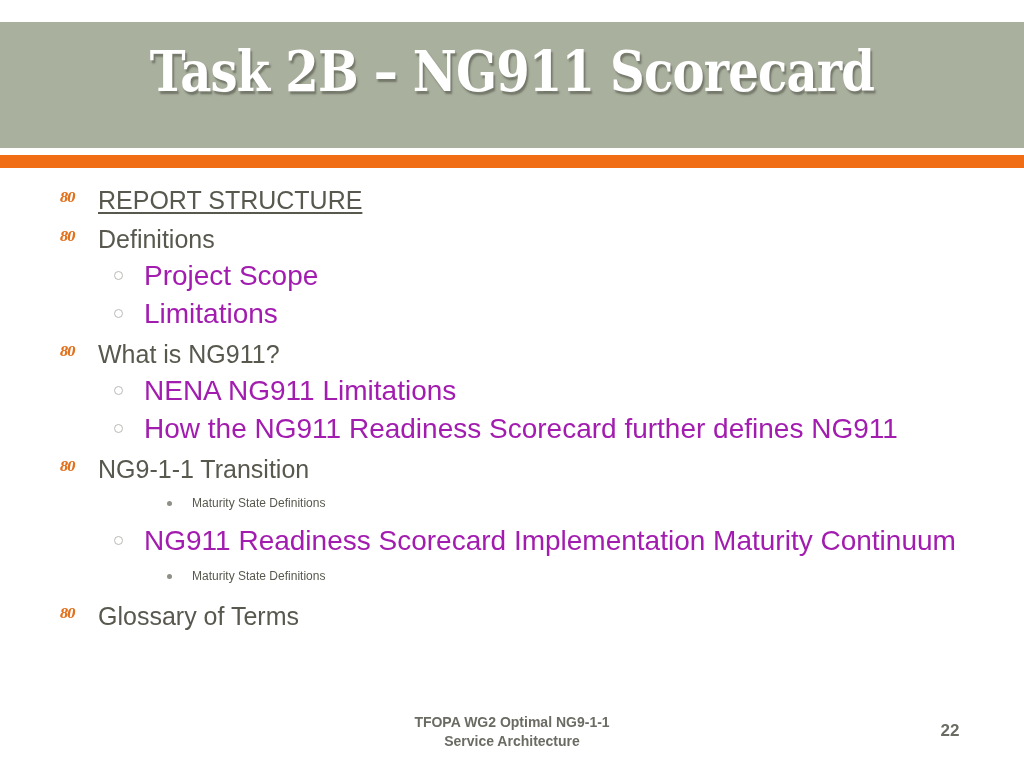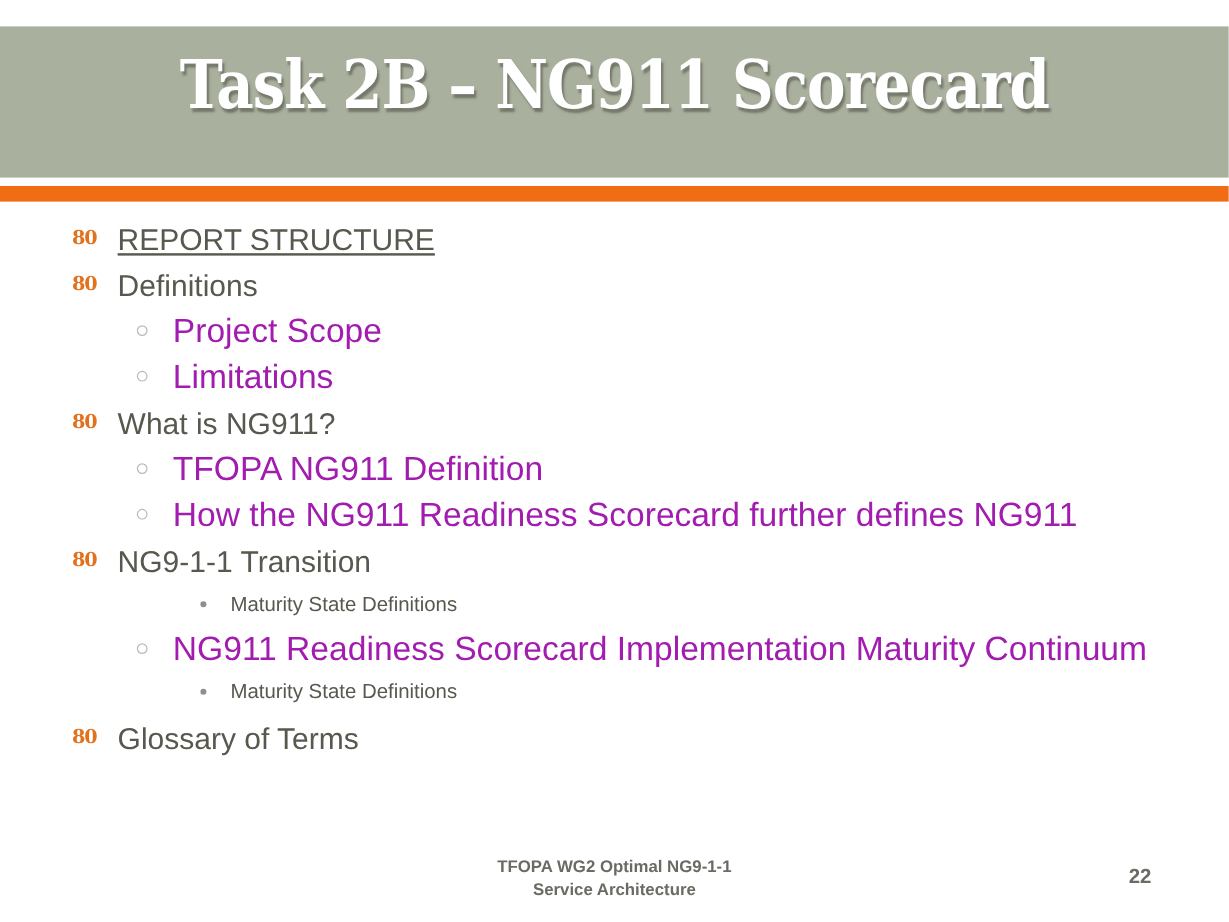--- a/index.html
+++ b/index.html
@@ -79,21 +79,22 @@
   .lvl1 {
     height: 39px;
   }
   .lvl1 .bullet {
     position: absolute;
     left: 60px;
     top: 8px;
     color: #e2711d;
     font-family: "DejaVu Serif", serif;
     font-weight: bold;
-    font-size: 16px;
+    font-style: italic;
+    font-size: 12px;
     line-height: 16px;
     letter-spacing: -1px;
   }
   .lvl1 .txt {
     position: absolute;
     left: 98px;
     top: 0;
     color: #58584f;
     font-size: 25px;
     line-height: 36px;
@@ -138,21 +139,21 @@
     width: 5px;
     height: 5px;
     background: #8f8f88;
     border-radius: 50%;
   }
   .lvl3 .txt {
     position: absolute;
     left: 192px;
     top: 0;
     color: #58584f;
-    font-size: 17px;
+    font-size: 12px;
     line-height: 27px;
   }
 
   
   #footer-note {
     position: absolute;
     left: 312px;
     top: 713px;
     width: 400px;
     text-align: center;
@@ -206,21 +207,21 @@
       <span class="txt">Limitations</span>
     </div>
 
     <div class="row lvl1">
       <span class="bullet">80</span>
       <span class="txt">What is NG911?</span>
     </div>
 
     <div class="row lvl2">
       <span class="bullet"></span>
-      <span class="txt">TFOPA NG911 Definition</span>
+      <span class="txt">NENA NG911 Limitations</span>
     </div>
 
     <div class="row lvl2">
       <span class="bullet"></span>
       <span class="txt">How the NG911 Readiness Scorecard further defines NG911</span>
     </div>
 
     <div class="row lvl1">
       <span class="bullet">80</span>
       <span class="txt">NG9-1-1 Transition</span>

